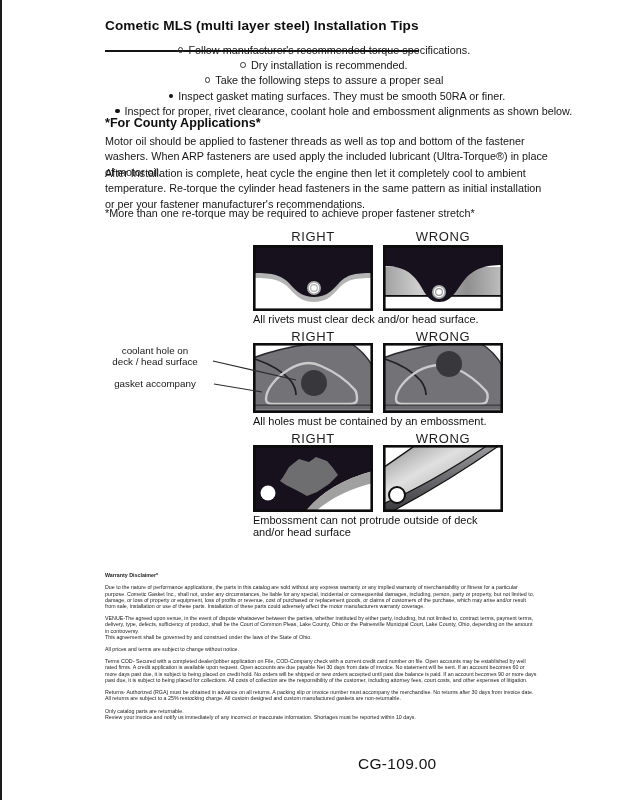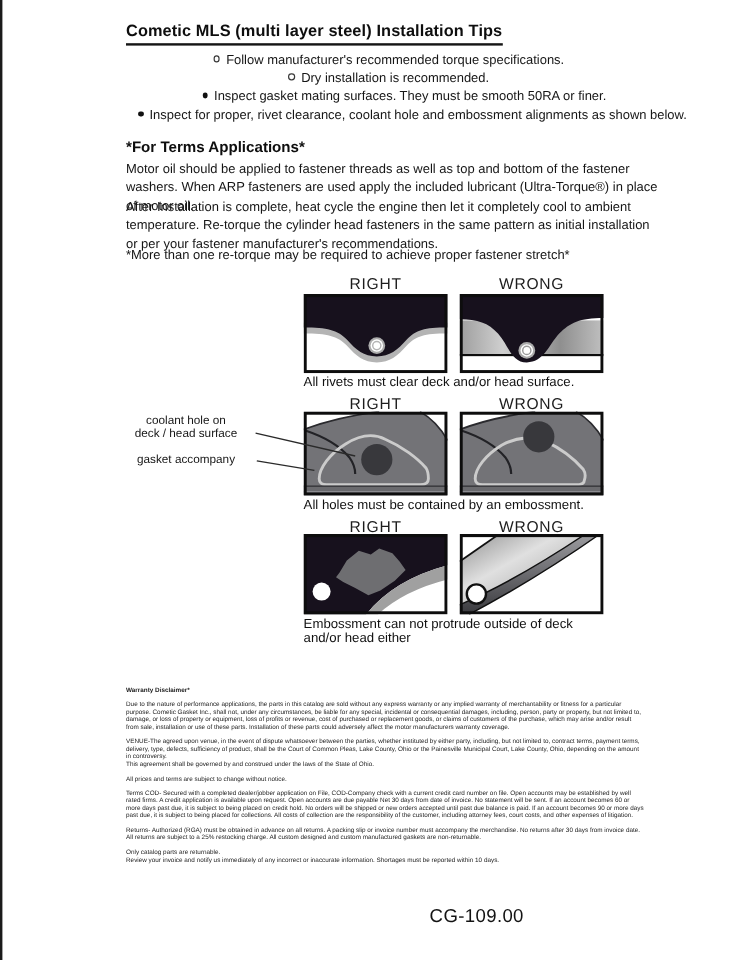--- a/index.html
+++ b/index.html
@@ -2,21 +2,21 @@
 <html><head>
 <meta charset="utf-8">
 <style>
   html,body{margin:0;padding:0;background:#fff;}
   .page{position:relative;width:618px;height:800px;background:#ffffff;overflow:hidden;
         font-family:"Liberation Sans",sans-serif;color:#141414;}
   .edge{position:absolute;left:0;top:0;width:2px;height:800px;background:#1b1b1b;}
   .abs{position:absolute;}
 
   .title{left:105px;top:18px;font-size:13.6px;font-weight:700;letter-spacing:.1px;
-         border-bottom:2px solid #151515;padding-bottom:3px;color:#0e0e0e;}
+         border-bottom:2px solid #151515;padding-bottom:17px;color:#0e0e0e;}
 
   .bullets{left:89px;top:43px;width:470px;font-size:10.8px;line-height:15.2px;color:#161616;}
   .blt{white-space:nowrap;text-align:center;}
   .sub{margin-left:26px;}
   .mk{display:inline-block;vertical-align:1.5px;margin-right:5px;}
   .mk-circle{width:3.6px;height:3.6px;border:1.1px solid #3a3a3a;border-radius:50%;}
   .mk-dot{width:4.6px;height:4.6px;background:#111;border-radius:50%;}
 
   .h2{left:105px;top:116px;font-size:12.6px;font-weight:700;color:#0e0e0e;}
   .para{left:105px;width:448px;font-size:10.8px;line-height:15.4px;color:#161616;}
@@ -47,25 +47,26 @@
 <body>
 
 <div class="page">
   <div class="edge"></div>
 
   <div class="abs title">Cometic MLS (multi layer steel) Installation Tips</div>
 
   <div class="abs bullets">
     <div class="blt"><span class="mk mk-circle"></span><span>Follow manufacturer's recommended torque specifications.</span></div>
     <div class="blt"><span class="mk mk-circle"></span><span>Dry installation is recommended.</span></div>
+    <div class="blt"><span class="mk mk-circle"></span><span>Take the following steps to assure a proper seal</span></div>
     <div class="blt sub"><span class="mk mk-dot"></span><span>Inspect gasket mating surfaces.  They must be smooth 50RA or finer.</span></div>
     <div class="blt sub"><span class="mk mk-dot"></span><span>Inspect for proper, rivet clearance, coolant hole and embossment alignments as shown below.</span></div>
   </div>
 
-  <div class="abs h2">*For Terms Applications*</div>
+  <div class="abs h2">*For County Applications*</div>
   <div class="abs para p1">Motor oil should be applied to fastener threads as well as top and bottom of the fastener washers. When ARP fasteners are used apply the included lubricant (Ultra-Torque®) in place of motor oil.</div>
   <div class="abs para p2">After Installation is complete, heat cycle the engine then let it completely cool to ambient temperature. Re-torque the cylinder head fasteners in the same pattern as initial installation or per your fastener manufacturer's recommendations.</div>
   <div class="abs para note">*More than one re-torque may be required to achieve proper fastener stretch*</div>
 
   <div class="abs dg-row r1">
     <div class="lblrow">
       <div class="dg-lbl">RIGHT</div>
       <div class="dg-lbl">WRONG</div>
     </div>
     <div class="panels">
@@ -183,21 +184,21 @@
         <path d="M33,0 L0,23" fill="none" stroke="#111" stroke-width="1.5"></path>
         <path d="M0,59 C35,44 72,22 105,0 L117,0 C80,26 40,50 8,67 L0,67 Z" fill="url(#g3)"></path>
         <path d="M0,59 C35,44 72,22 105,0" fill="none" stroke="#111" stroke-width="1.2"></path>
         <path d="M8,67 C40,50 80,26 117,0" fill="none" stroke="#111" stroke-width="1.2"></path>
         <circle cx="14" cy="50" r="8" fill="#ffffff" stroke="#111" stroke-width="2"></circle>
         <rect x="1.3" y="1.3" width="117.4" height="64.4" fill="none" stroke="#0d0d0d" stroke-width="2.6"></rect>
       </svg>
     </div>
     <div class="cap">
       <div>Embossment can not protrude outside of deck</div>
-      <div>and/or head either</div>
+      <div>and/or head surface</div>
     </div>
   </div>
 
   <div class="abs legal">
     <div class="legal-in">
       <div class="lg-h">Warranty Disclaimer*</div>
       <p>Due to the nature of performance applications, the parts in this catalog are sold without any express warranty or any implied warranty of merchantability or fitness for a particular purpose.  Cometic Gasket Inc., shall not, under any circumstances, be liable for any special, incidental or consequential damages, including, person, party or property, but not limited to, damage, or loss of property or equipment, loss of profits or revenue, cost of purchased or replacement goods, or claims of customers of the purchase, which may arise and/or result from sale, installation or use of these parts.  Installation of these parts could adversely affect the motor manufacturers warranty coverage.</p>
       <p>
         <span>VENUE-The agreed upon venue, in the event of dispute whatsoever between the parties, whether instituted by either party, including, but not limited to, contract terms, payment terms, delivery, type, defects, sufficiency of product, shall be the Court of Common Pleas, Lake County, Ohio or the Painesville Municipal Court, Lake County, Ohio, depending on the amount in controversy.</span><br>
         <span>This agreement shall be governed by and construed under the laws of the State of Ohio.</span>

